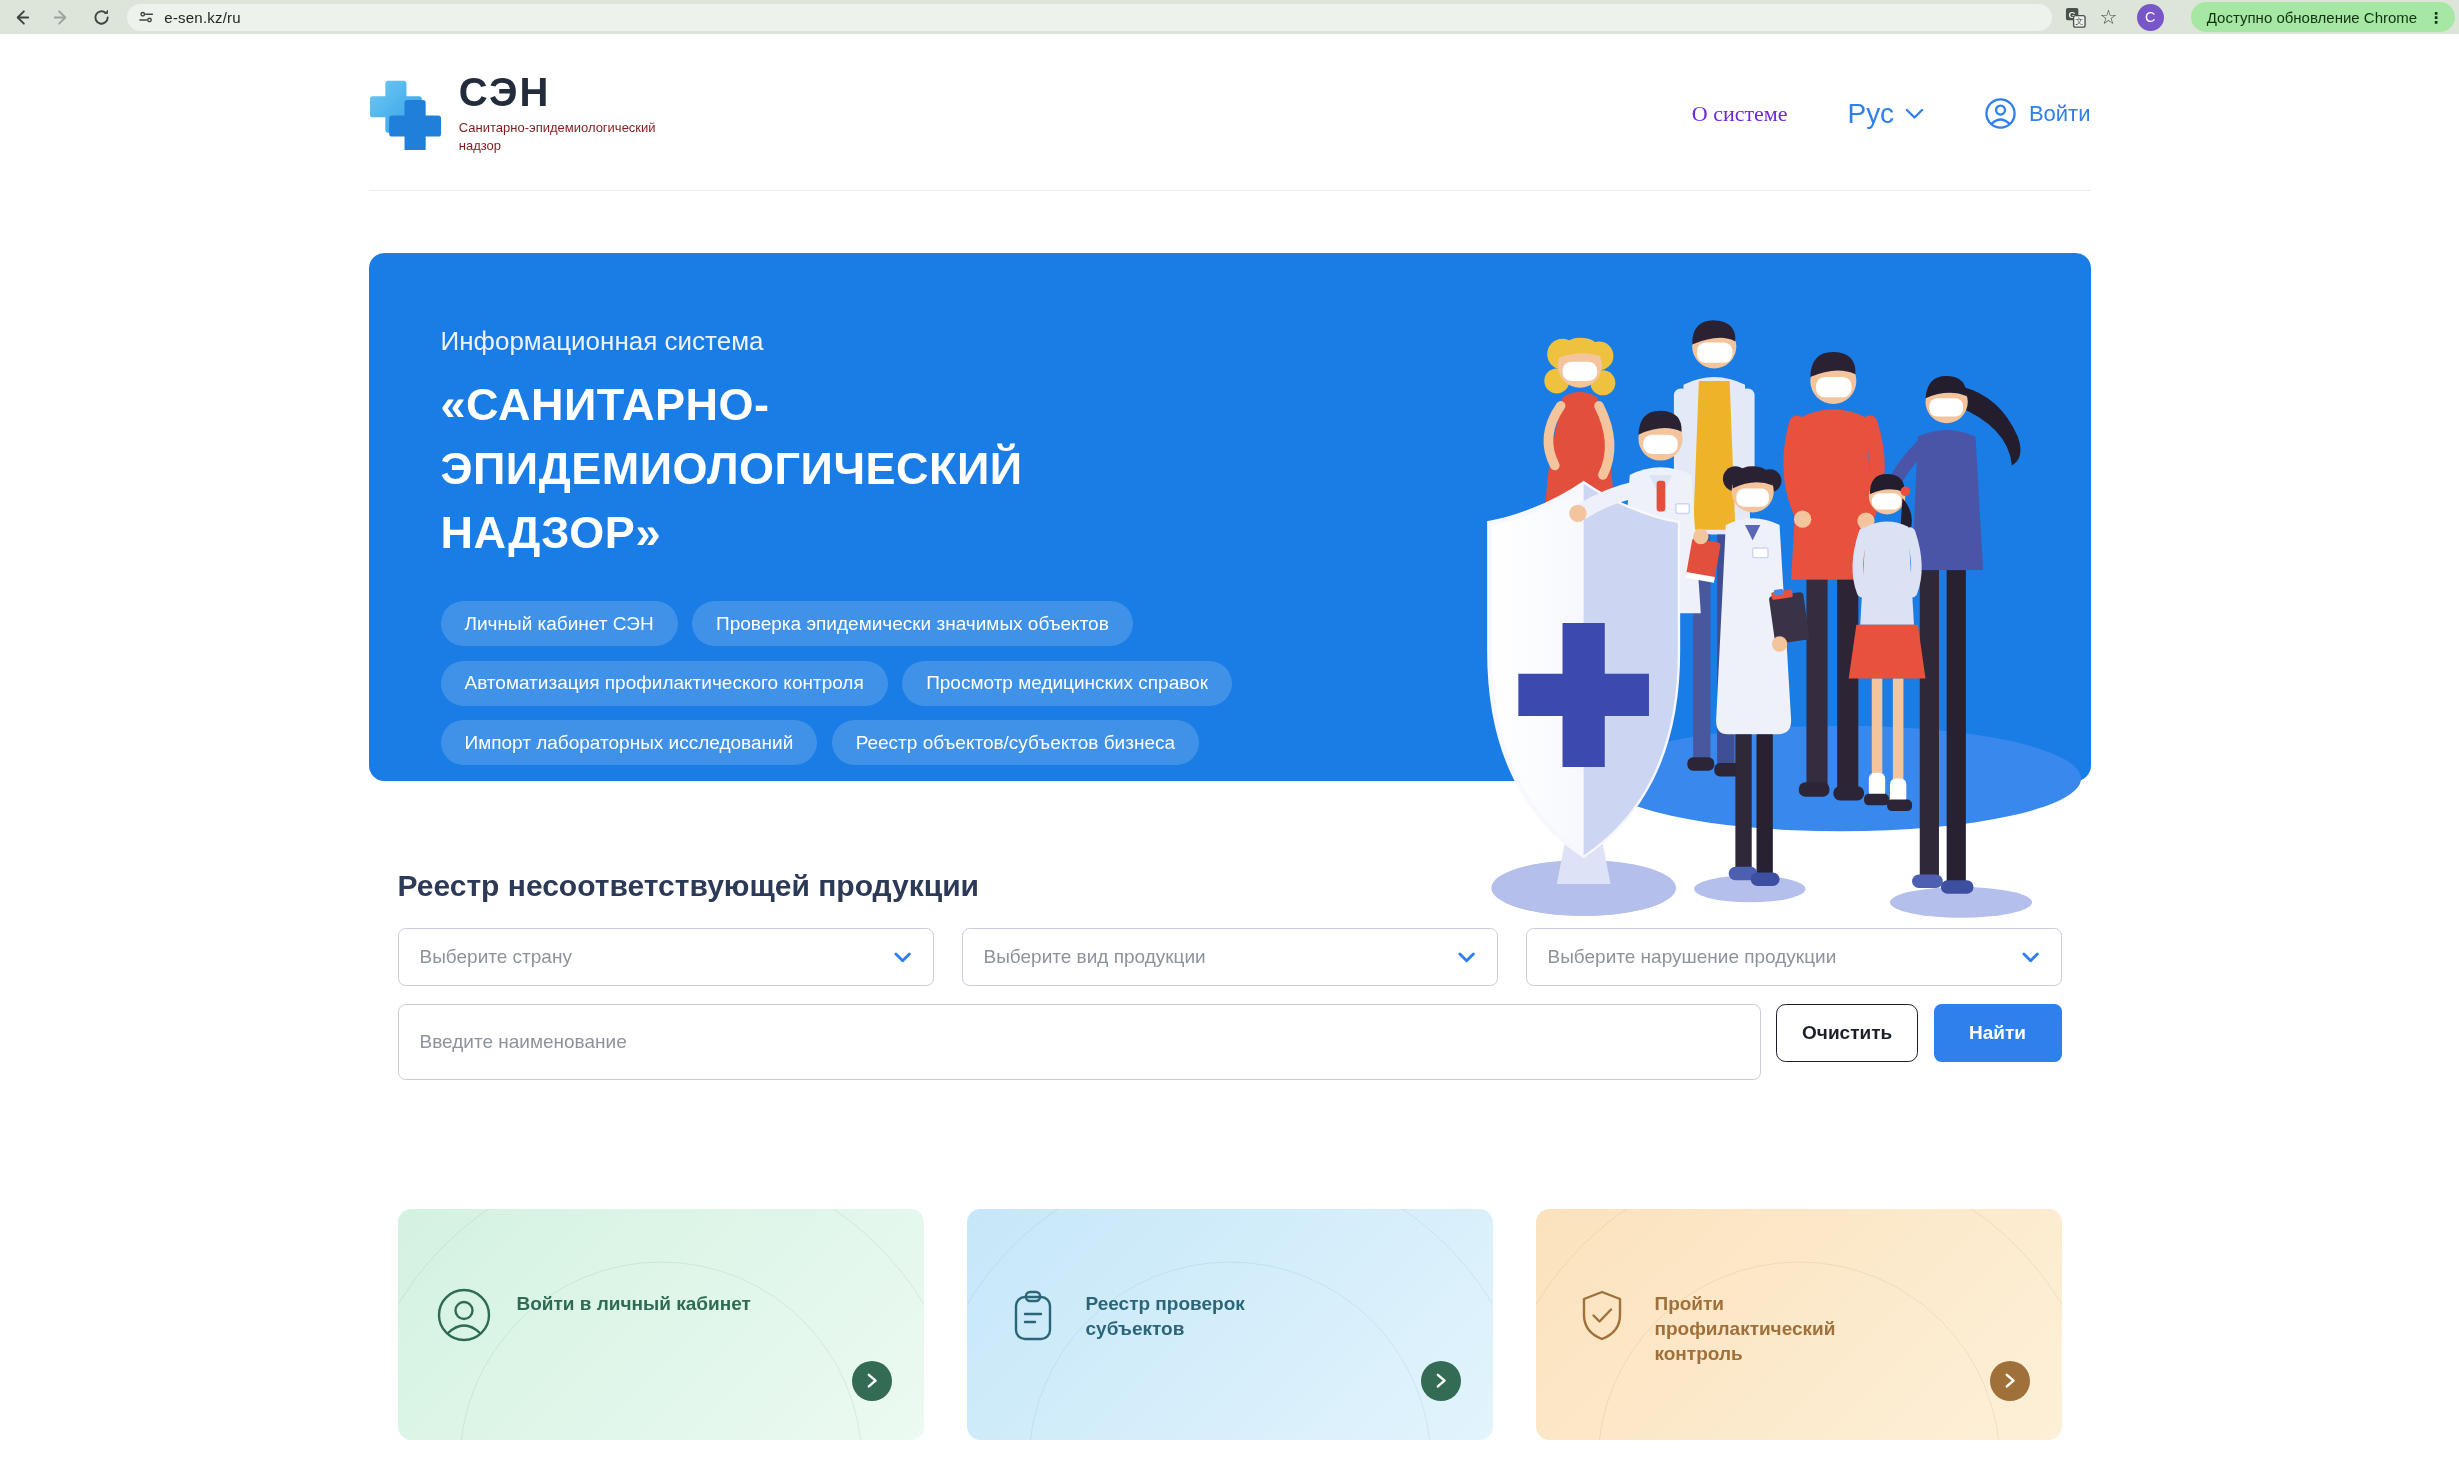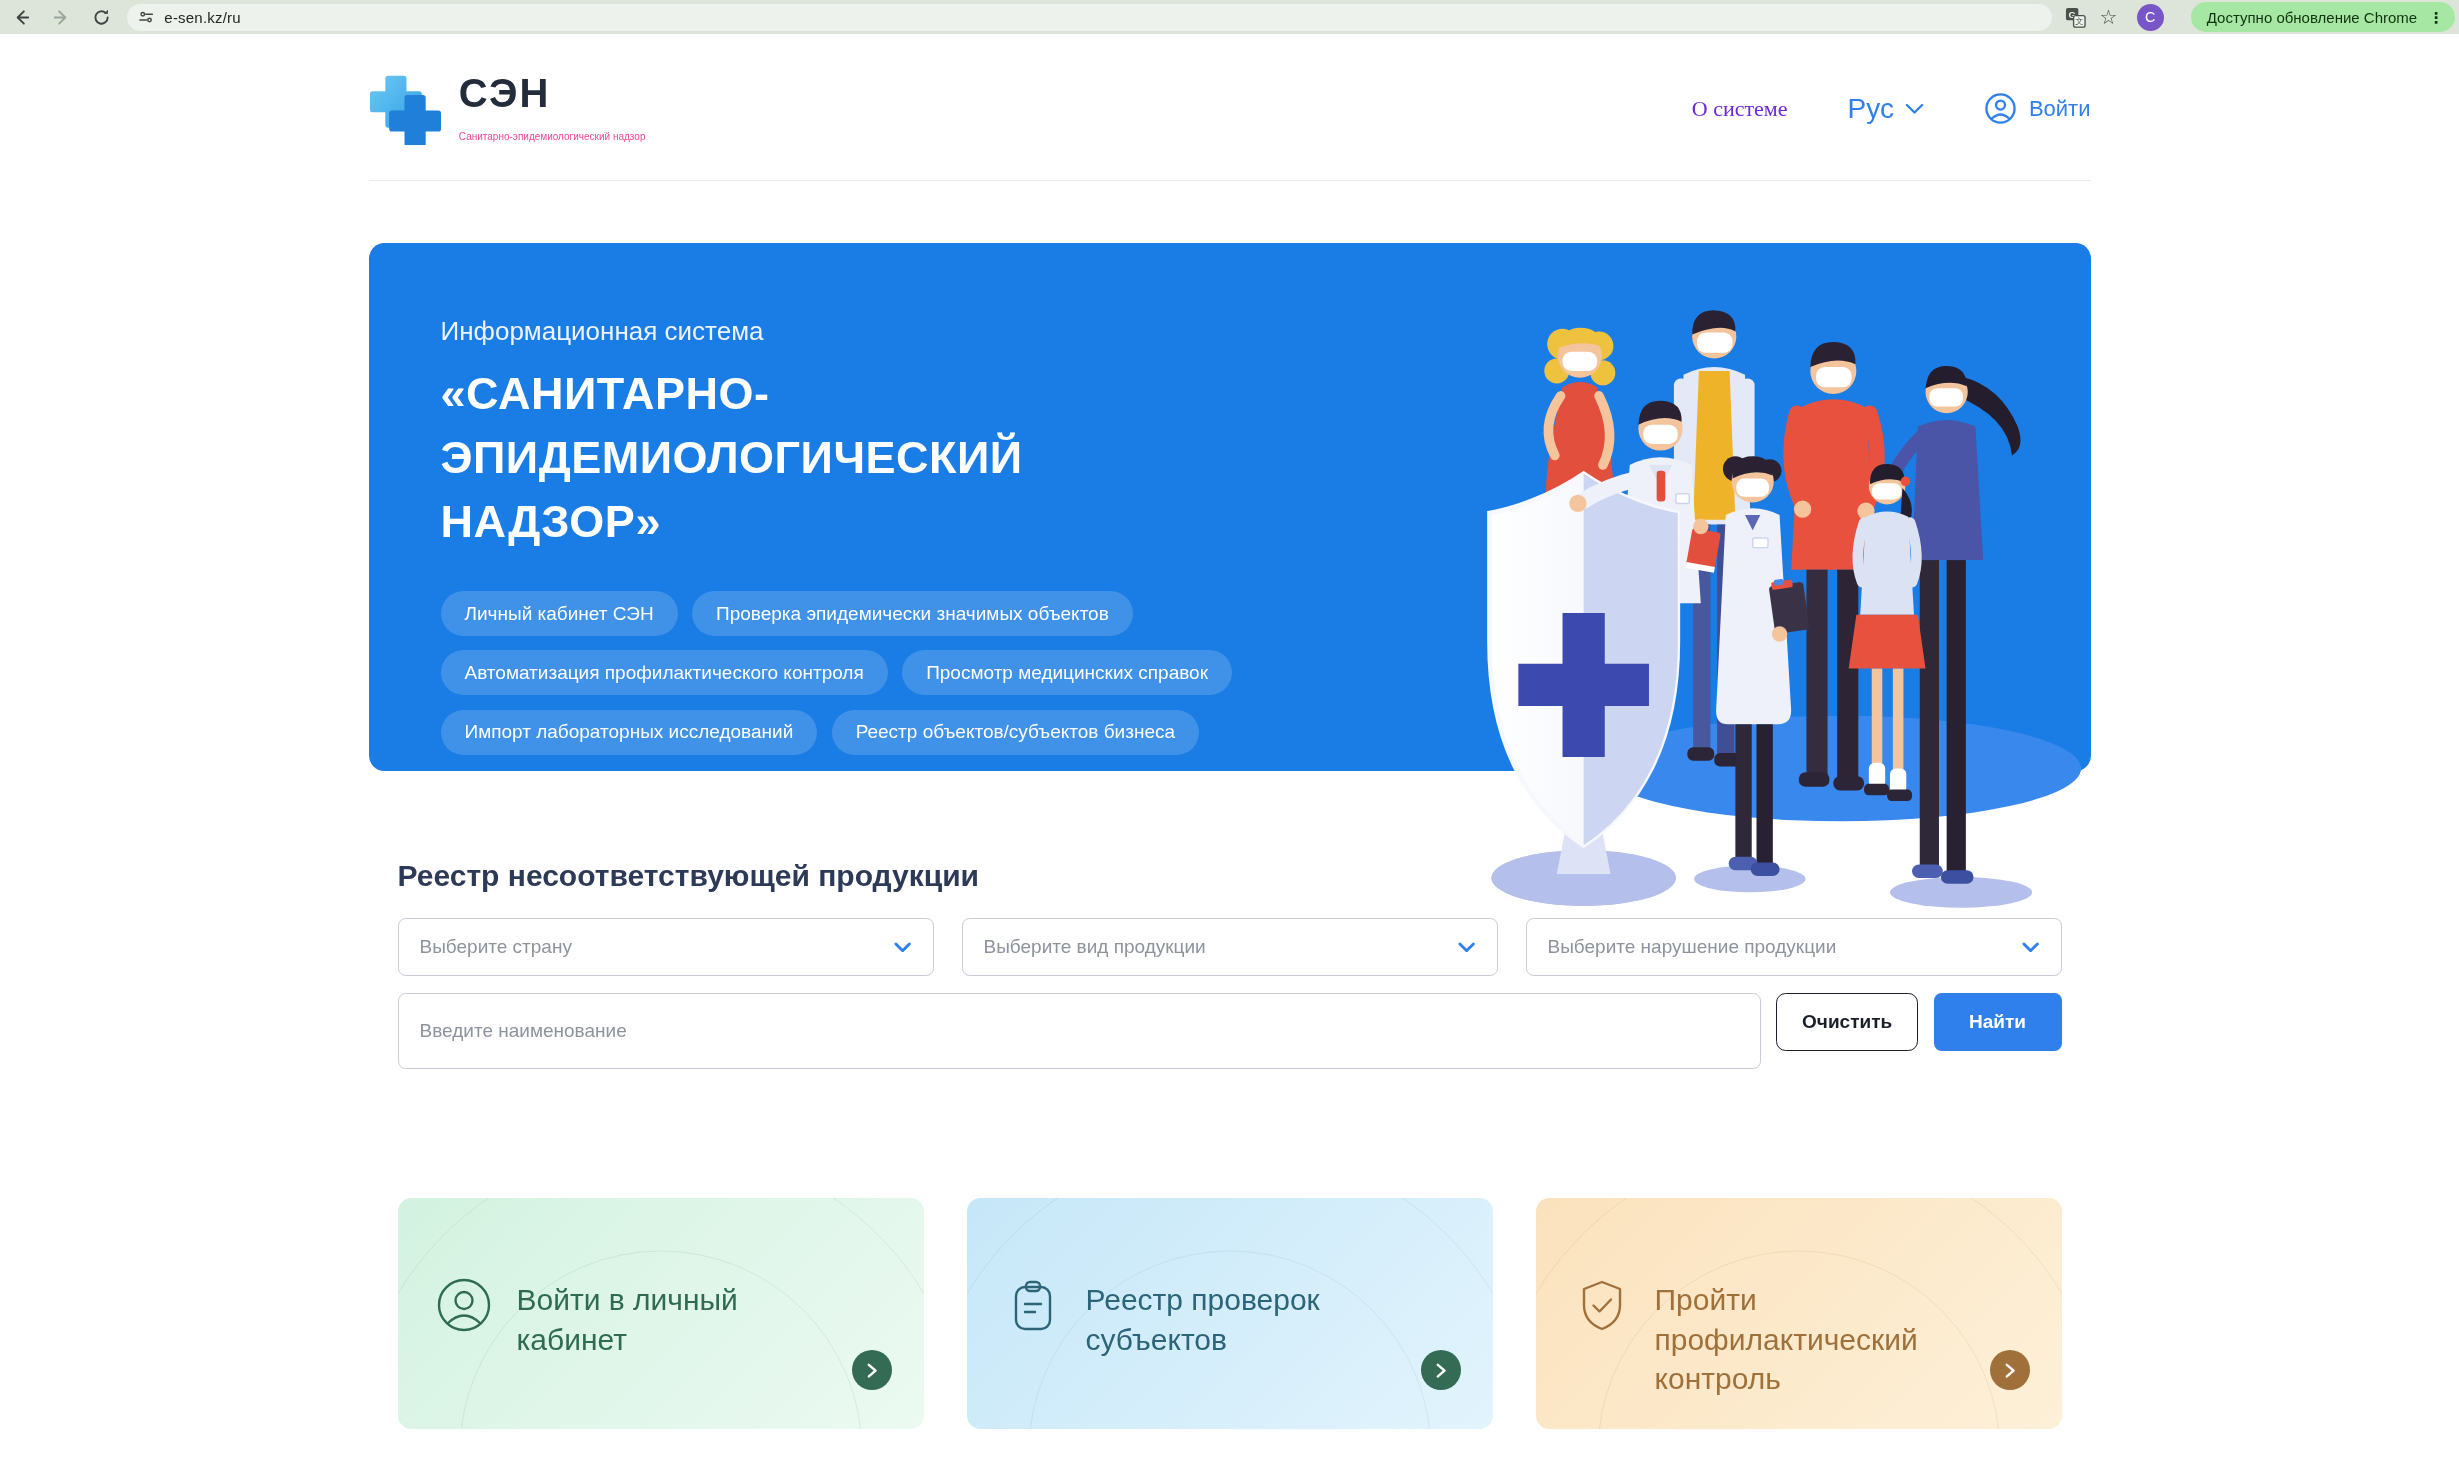--- a/index.html
+++ b/index.html
@@ -21,21 +21,21 @@
   .update-pill span { font-size:15px; color:#10330f; }
   .dots { font-size:16.3px; color:#10330f; font-weight:bold; letter-spacing:0; line-height:1; }
   .star-glyph { font-size:20px; color:#454d47; line-height:1; }
 
   
   .container { width:1722px; margin:0 auto; }
   .site-header { display:flex; justify-content:space-between; align-items:center;
     padding:38px 0 35px; border-bottom:1px solid #ececec; }
   .logo { display:flex; align-items:center; gap:17.3px; }
   .logo-text-title { font-size:40px; font-weight:700; color:#232c3d; letter-spacing:1.9px; line-height:1; }
-  .logo-text-sub { font-size:10px; color:#ec4899; width:235px; line-height:1.4; margin-top:17px; }
+  .logo-text-sub { font-size:13px; color:#7f1d1d; width:235px; line-height:1.4; margin-top:7px; }
   .main-nav { display:flex; align-items:center; gap:60px; }
   .nav-about { font-size:22px; color:#6d28d9; cursor:pointer;font-family:Liberation Serif, serif; }
   .nav-lang { display:flex; align-items:center; gap:11.5px; font-size:28px; color:#2f80ed; cursor:pointer; }
   .nav-login { display:flex; align-items:center; gap:11.5px; font-size:22px; color:#2f80ed; cursor:pointer; }
 
   
   .hero { position:relative; width:1722px; margin:62px auto 0; height:528px;
     background:#1a7ce5; border-radius:15.4px; }
   .hero-content { padding:73px 0 0 72px; position:relative; z-index:2; }
   .hero-kicker { font-size:26px; color:#eef4ff; }
@@ -60,21 +60,21 @@
   .btn-find { width:128px; height:58px; background:#2f80ed; border:none; border-radius:7.7px;
     font-size:19px; font-weight:700; color:#fff; font-family:inherit; cursor:pointer; }
 
   
   .cards { margin-top:129px; padding:0 29px; display:grid; grid-template-columns:repeat(3,1fr); gap:43px; }
   .card { position:relative; height:231px; border-radius:13.4px; overflow:hidden; padding:82px 35px 0 38px;
     display:flex; gap:25px; align-items:flex-start; cursor:pointer; }
   .card.green  { background:linear-gradient(135deg,#d3f2e0 0%,#ecfaf2 100%); --ink:#2e6b52; --ring:rgba(46,107,82,.10); }
   .card.blue   { background:linear-gradient(135deg,#c6e7f8 0%,#e2f4fd 100%); --ink:#2b6577; --ring:rgba(43,101,119,.09); }
   .card.orange { background:linear-gradient(135deg,#fbe2bd 0%,#fdf0d8 100%); --ink:#a0703a; --ring:rgba(160,112,58,.12); }
-  .card-title { font-size:30px; line-height:1.32; color:var(--ink); max-width:240px; font-weight:400; }
+  .card-title { font-size:19px; line-height:1.32; color:var(--ink); max-width:240px; font-weight:700; }
   .card-icon { flex:0 0 auto; color:var(--ink); margin-top:-3.8px; }
   .ring { position:absolute; border:1.4px solid var(--ring); border-radius:50%; left:50%; top:110%; transform:translate(-50%,-50%); }
   .ring.r1 { width:403px; height:403px; } .ring.r2 { width:615px; height:615px; } .ring.r3 { width:826px; height:826px; }
   .card-arrow { position:absolute; right:32px; top:152px; width:40px; height:40px; border-radius:50%;
     background:#336b55; display:flex; align-items:center; justify-content:center; }
   .card.orange .card-arrow { background:#a0703a; }
 </style>
 </head>
 <body>
 

